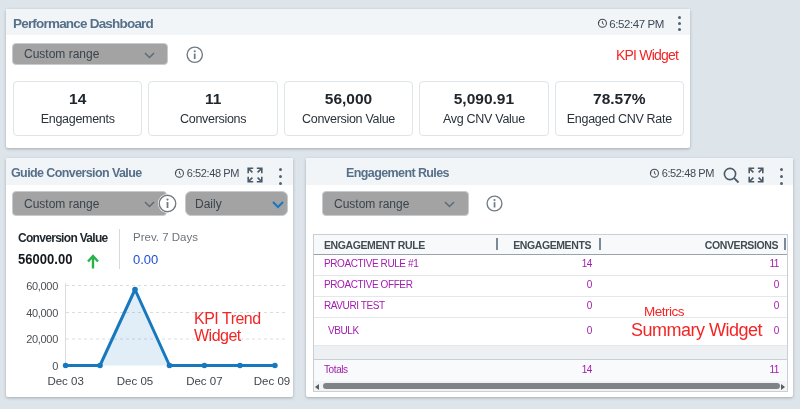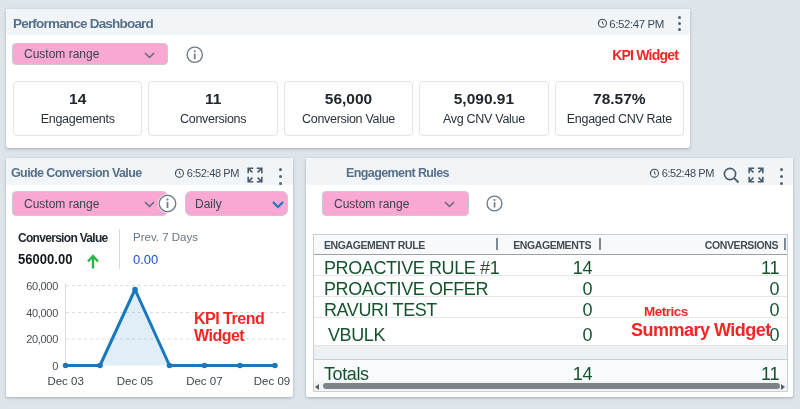--- a/index.html
+++ b/index.html
@@ -1,23 +1,23 @@
 <!DOCTYPE html>
 <html><head>
 <meta charset="utf-8">
 <style>
 html,body{margin:0;padding:0;}
 body{width:800px;height:409px;background:#dde4ea;font-family:"Liberation Sans",sans-serif;position:relative;overflow:hidden;}
 .panel{position:absolute;background:#fff;border-radius:2px;box-shadow:0 1px 3px rgba(55,65,75,.35);}
 .hdr{background:#f2f5f7;display:flex;align-items:center;box-sizing:border-box;padding-top:3px;}
 .title{font-weight:bold;color:#56708a;letter-spacing:-0.6px;}
 .timetxt{font-size:11.5px;color:#3e4a56;white-space:nowrap;letter-spacing:-0.4px;}
-.sel{position:absolute;background:#f9a8d4;border:1px solid #c4ccd2;border-radius:4px;display:flex;align-items:center;box-sizing:border-box;}
+.sel{position:absolute;background:#a3a3a3;border:1px solid #c4ccd2;border-radius:4px;display:flex;align-items:center;box-sizing:border-box;}
 .sel span{font-size:12px;color:#3a444d;}
-.red{position:absolute;color:#f42525;font-weight:bold;letter-spacing:-0.5px;}
+.red{position:absolute;color:#f42525;font-weight:normal;letter-spacing:-0.5px;}
 .kebab{display:inline-flex;flex-direction:column;gap:3px;align-items:center;}
 .kebab i{width:3px;height:3px;border-radius:50%;background:#55636e;}
 .kebab2{gap:4.2px;position:relative;top:3.5px;}
 .card{flex:1;border:1px solid #dfe4e8;border-radius:4px;text-align:center;background:#fff;}
 .card .v{font-size:15.5px;font-weight:bold;color:#20262c;margin-top:8px;}
 .card .l{font-size:12.5px;color:#2a323a;margin-top:3.5px;letter-spacing:-0.3px;}
 </style>
 </head>
 <body>
 
@@ -213,21 +213,21 @@
 
     <div style="position:relative;height:19px;background:#f7f9fa;border-bottom:1px solid #99a2aa;font-size:10.5px;font-weight:bold;color:#414c55;letter-spacing:-0.4px;">
       <span style="position:absolute;left:10px;top:3.5px;">ENGAGEMENT RULE</span>
       <span style="position:absolute;right:196px;top:3.5px;">ENGAGEMENTS</span>
       <span style="position:absolute;right:9px;top:3.5px;">CONVERSIONS</span>
       <span style="position:absolute;left:182px;top:3px;width:1.5px;height:12px;background:#7a8a96;"></span>
       <span style="position:absolute;left:285px;top:3px;width:1.5px;height:12px;background:#7a8a96;"></span>
       <span style="position:absolute;left:470px;top:3px;width:1.5px;height:12px;background:#7a8a96;"></span>
     </div>
 
-    <div style="font-size:18px;color:#14532d;letter-spacing:-0.4px;">
+    <div style="font-size:10px;color:#a21caf;letter-spacing:-0.4px;">
       <div style="position:relative;height:20px;border-bottom:1px solid #e4e8ea;">
         <span style="position:absolute;left:10px;top:3px;">PROACTIVE RULE #1</span>
         <span style="position:absolute;right:195px;top:3px;">14</span>
         <span style="position:absolute;right:8px;top:3px;">11</span>
       </div>
       <div style="position:relative;height:20px;border-bottom:1px solid #e4e8ea;">
         <span style="position:absolute;left:10px;top:3px;">PROACTIVE OFFER</span>
         <span style="position:absolute;right:195px;top:3px;">0</span>
         <span style="position:absolute;right:8px;top:3px;">0</span>
       </div>

